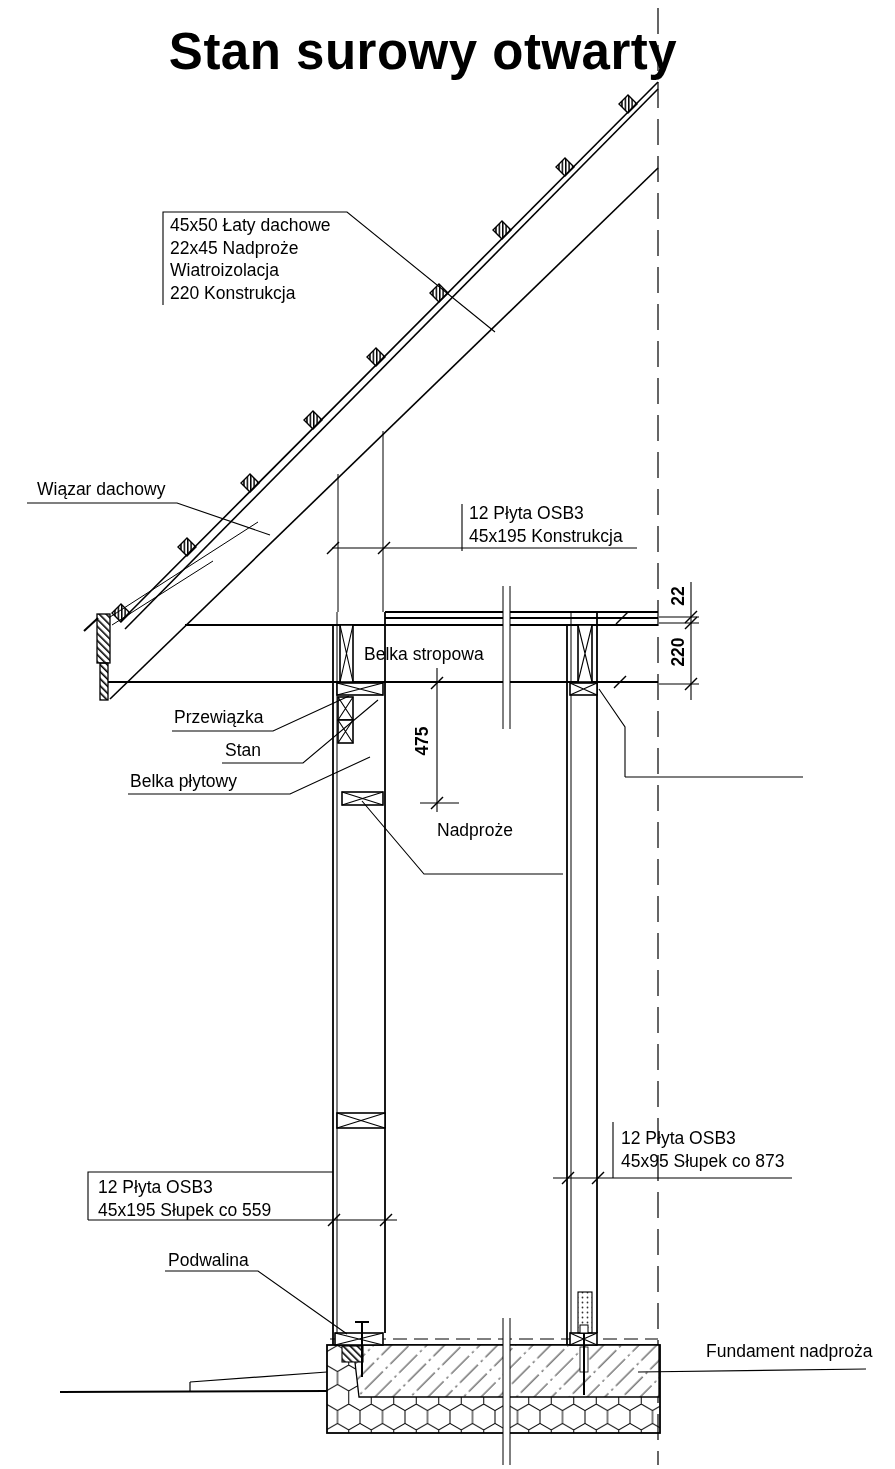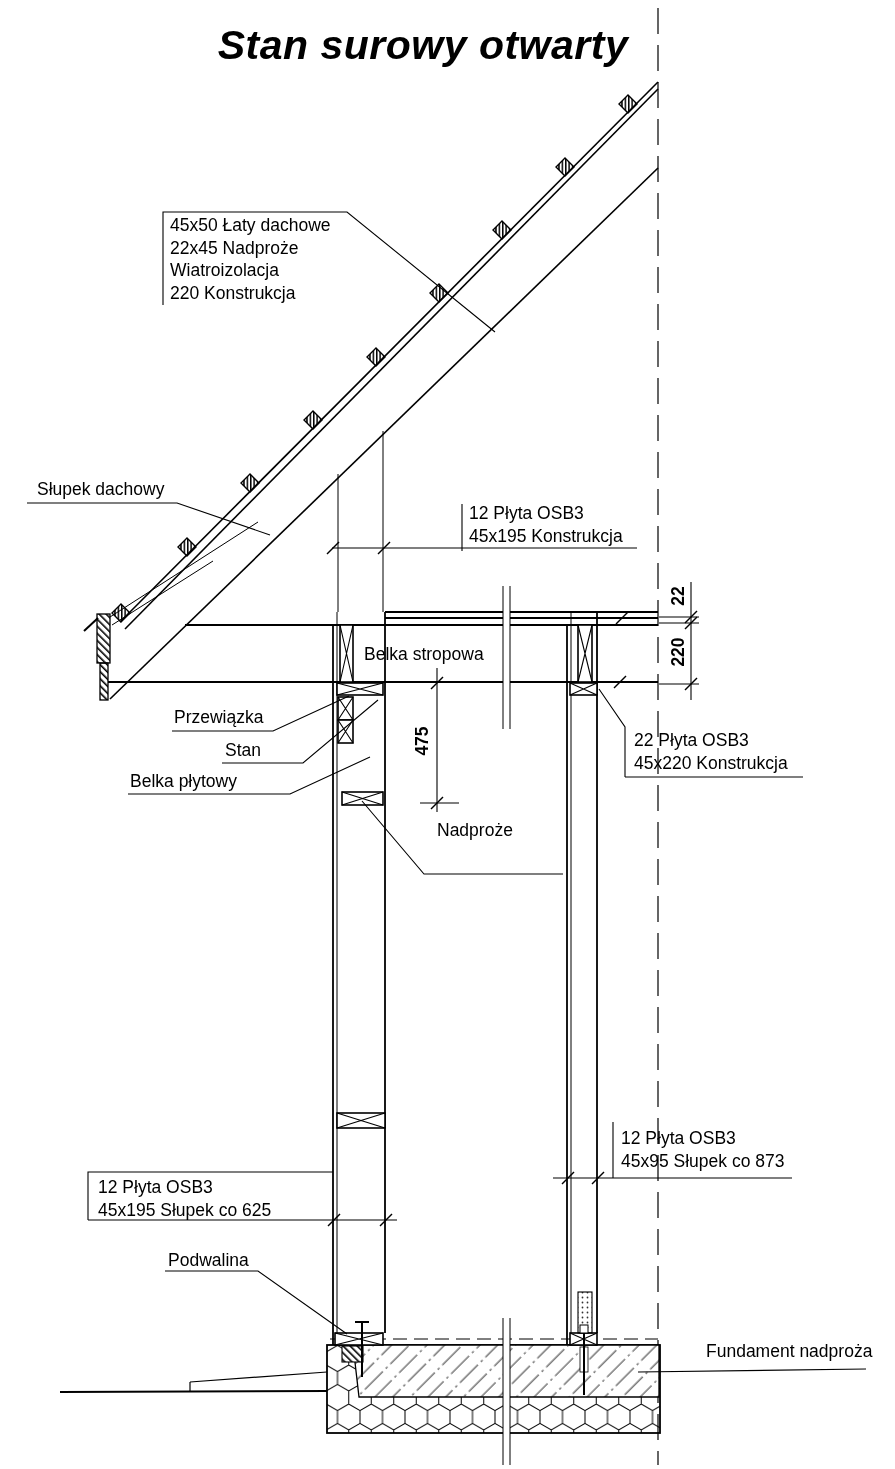--- a/index.html
+++ b/index.html
@@ -1,20 +1,20 @@
 <!DOCTYPE html>
 <html><head>
 <meta charset="utf-8">
 <style>
   html,body{margin:0;padding:0;background:#fff;}
   #stage{position:relative;width:895px;height:1469px;background:#fff;overflow:hidden;
          font-family:"Liberation Sans",sans-serif;color:#000;}
   #linework{position:absolute;left:0;top:0;}
   .title{position:absolute;left:423px;top:22px;transform:translateX(-50%);
-         font-size:41px;font-weight:bold;white-space:nowrap;letter-spacing:0.5px;font-style:italic;}
+         font-size:51px;font-weight:bold;white-space:nowrap;letter-spacing:0.5px;}
   .lbl{position:absolute;font-size:17.5px;font-weight:normal;white-space:nowrap;line-height:22.5px;}
   .dim{position:absolute;font-size:17.5px;font-weight:bold;text-align:center;
        transform:rotate(-90deg);transform-origin:center;white-space:nowrap;}
 </style>
 </head>
 <body>
 
 <div id="stage">
 
 <svg id="linework" width="895" height="1469" viewBox="0 0 895 1469">
@@ -198,46 +198,42 @@
 
 <div class="title">Stan surowy otwarty</div>
 
 <div class="lbl" style="left:170px;top:214px">
   <div>45x50 Łaty dachowe</div>
   <div>22x45 Nadproże</div>
   <div>Wiatroizolacja</div>
   <div>220 Konstrukcja</div>
 </div>
 
-<div class="lbl" style="left:37px;top:478px">Słupek dachowy</div>
+<div class="lbl" style="left:37px;top:478px">Wiązar dachowy</div>
 
 <div class="lbl" style="left:469px;top:502px">
   <div>12 Płyta OSB3</div>
   <div>45x195 Konstrukcja</div>
 </div>
 
 <div class="lbl" style="left:364px;top:643px">Belka stropowa</div>
 <div class="lbl" style="left:174px;top:706px">Przewiązka</div>
 <div class="lbl" style="left:225px;top:739px">Stan</div>
 <div class="lbl" style="left:130px;top:770px">Belka płytowy</div>
 <div class="lbl" style="left:437px;top:819px">Nadproże</div>
 
-<div class="lbl" style="left:634px;top:729px">
-  <div>22 Płyta OSB3</div>
-  <div>45x220 Konstrukcja</div>
-</div>
 
 <div class="lbl" style="left:621px;top:1127px">
   <div>12 Płyta OSB3</div>
   <div>45x95 Słupek co 873</div>
 </div>
 
 <div class="lbl" style="left:98px;top:1176px">
   <div>12 Płyta OSB3</div>
-  <div>45x195 Słupek co 625</div>
+  <div>45x195 Słupek co 559</div>
 </div>
 
 <div class="lbl" style="left:168px;top:1249px">Podwalina</div>
 <div class="lbl" style="left:706px;top:1340px">Fundament nadproża</div>
 
 <div class="dim" style="left:658px;top:586px;width:40px;height:20px">22</div>
 <div class="dim" style="left:654px;top:642px;width:48px;height:20px">220</div>
 <div class="dim" style="left:398px;top:731px;width:48px;height:20px">475</div>
 
 </div>

